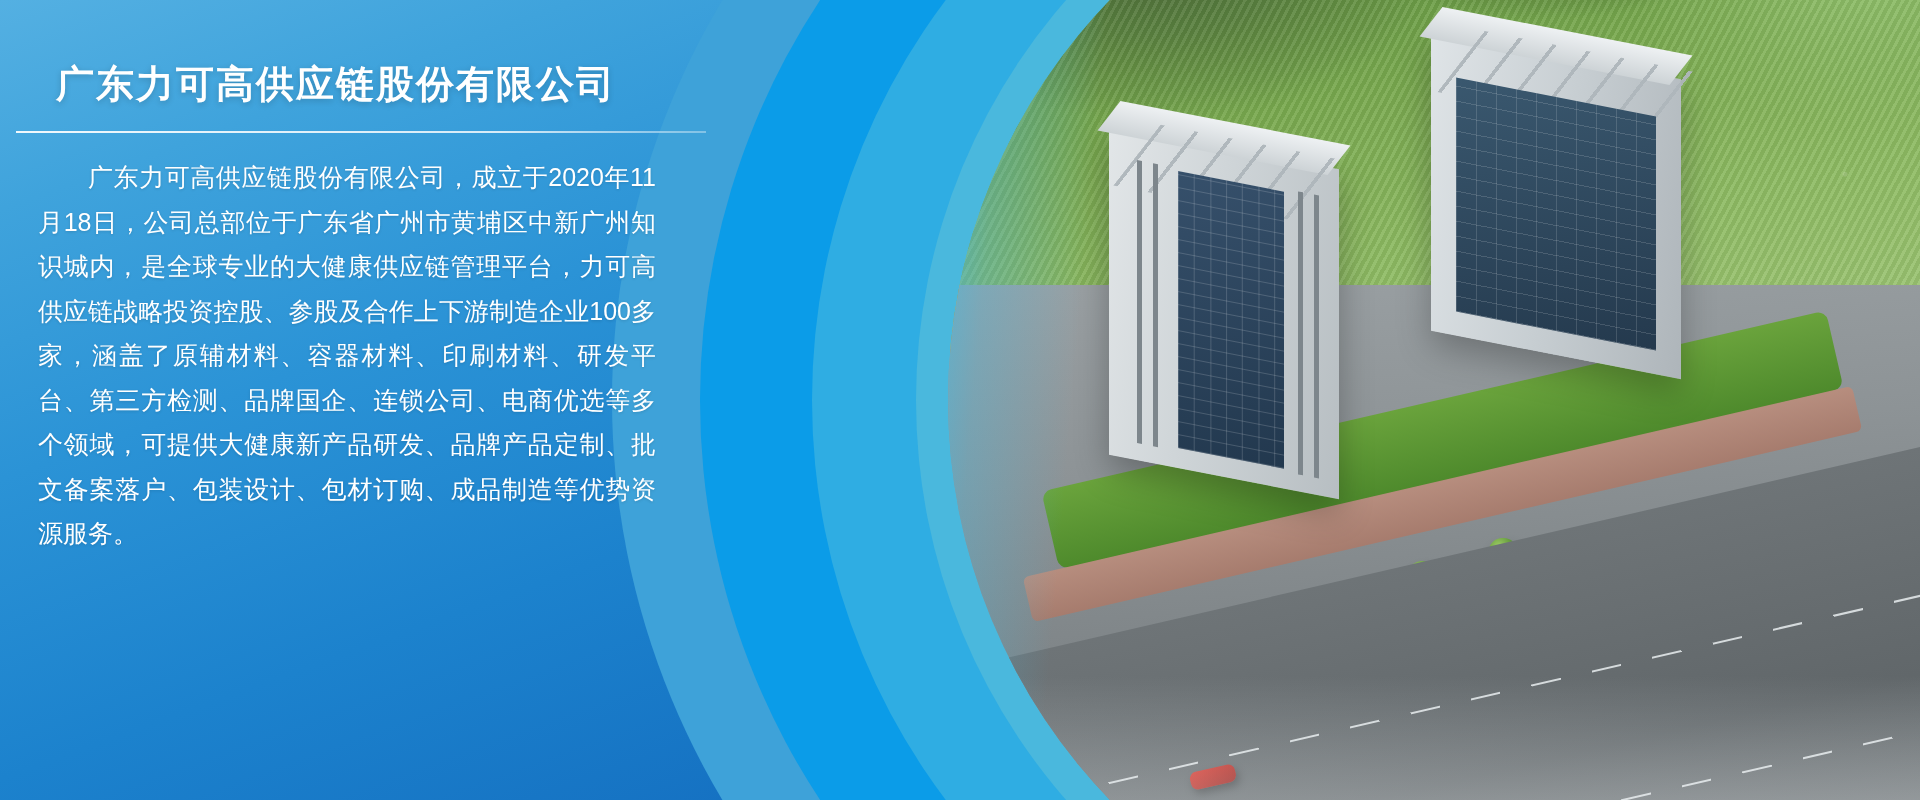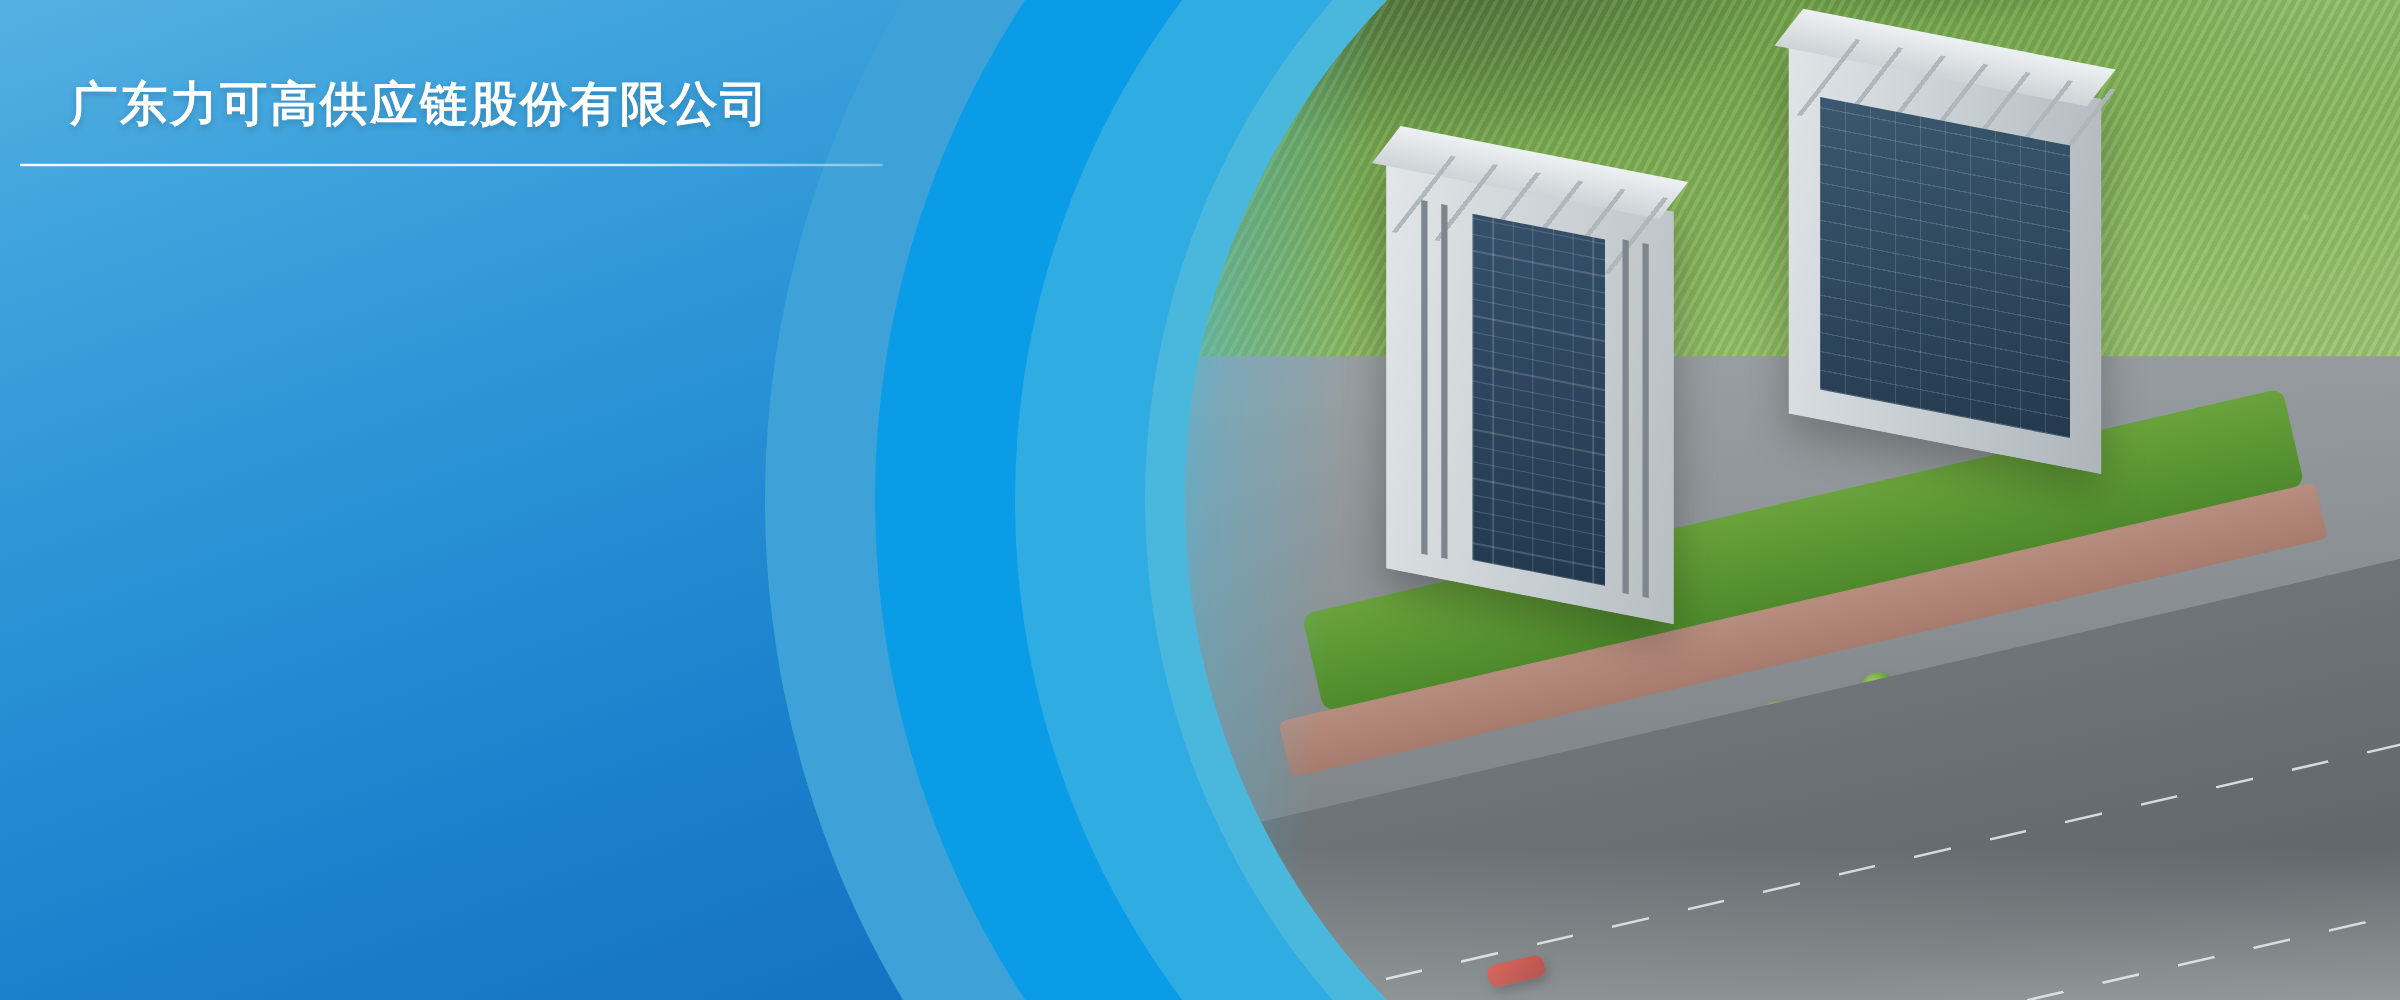--- a/index.html
+++ b/index.html
@@ -247,16 +247,17 @@
     </div>
     <div class="photo-fade"></div>
   </div>
 
   <div class="content">
     <h1 class="title">广东力可高供应链股份有限公司</h1>
 
     <div class="divider"></div>
 
     <div class="body-text">
+      <p>广东力可高供应链股份有限公司，成立于2020年11月18日，公司总部位于广东省广州市黄埔区中新广州知识城内，是全球专业的大健康供应链管理平台，力可高供应链战略投资控股、参股及合作上下游制造企业100多家，涵盖了原辅材料、容器材料、印刷材料、研发平台、第三方检测、品牌国企、连锁公司、电商优选等多个领域，可提供大健康新产品研发、品牌产品定制、批文备案落户、包装设计、包材订购、成品制造等优势资源服务。</p>
     </div>
   </div>
 
 </div>
 
 </body></html>

